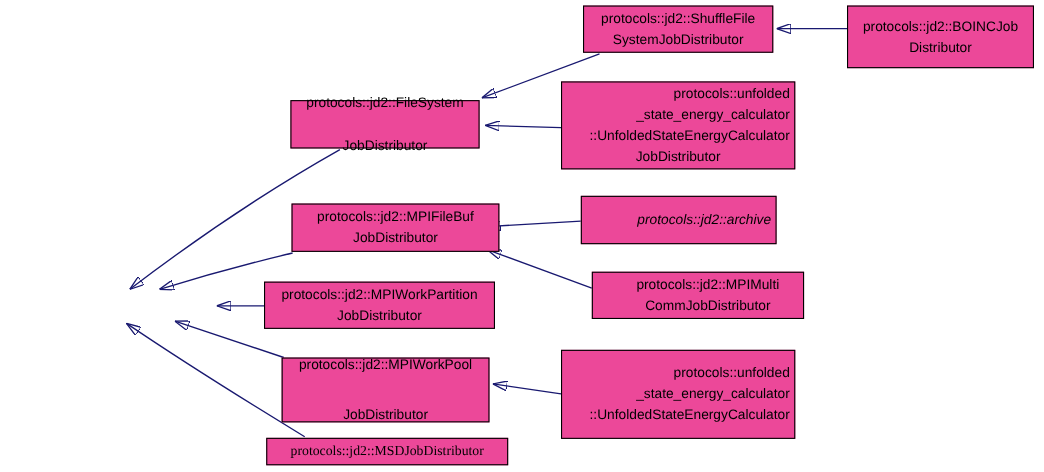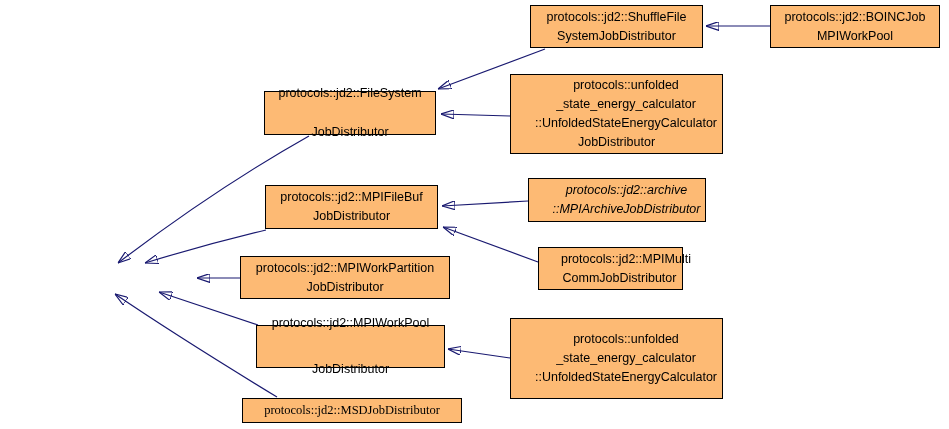--- a/index.html
+++ b/index.html
@@ -19,37 +19,37 @@
   }
   .edges path {
     fill: none;
     stroke: #191970;
     stroke-width: 1.2;
   }
   .node {
     position: absolute;
     z-index: 2;
     box-sizing: border-box;
-    background: #fdba74;
+    background: #ec4899;
     border: 1px solid #000000;
     color: #000000;
     font-size: 12.5px;
     line-height: 19px;
     display: flex;
     flex-direction: column;
     justify-content: center;
     cursor: pointer;
   }
   .node .ln {
     text-align: center;
     white-space: nowrap;
     padding: 0 4px;
   }
   .node .ln.left {
-    text-align: center;
+    text-align: right;
     padding-left: 6px;
     margin-left: 17px;
   }
 </style>
 </head>
 <body>
 
 <div class="canvas">
 
   <svg class="edges" width="949" height="429" viewBox="0 0 949 429" xmlns="http://www.w3.org/2000/svg">
@@ -70,31 +70,31 @@
     <path d="M 277 397 Q 180 338 115 294" marker-end="url(#arrow)"></path>
     <path d="M 510 358 L 448 349" marker-end="url(#arrow)"></path>
   </svg>
 
 
   <div class="node" style="left:264px; top:91px; width:172px; height:44px;gap:20px;">
     <div class="ln">protocols::jd2::FileSystem</div>
     <div class="ln">JobDistributor</div>
   </div>
 
-  <div class="node" style="left:265px; top:185px; width:173px; height:44px;">
+  <div class="node" style="left:265px; top:185px; width:189px; height:44px;">
     <div class="ln">protocols::jd2::MPIFileBuf</div>
     <div class="ln">JobDistributor</div>
   </div>
 
   <div class="node" style="left:240px; top:256px; width:210px; height:43px;">
     <div class="ln">protocols::jd2::MPIWorkPartition</div>
     <div class="ln">JobDistributor</div>
   </div>
 
-  <div class="node" style="left:256px; top:325px; width:189px; height:43px;gap:27px;">
+  <div class="node" style="left:256px; top:325px; width:189px; height:59px;gap:27px;">
     <div class="ln">protocols::jd2::MPIWorkPool</div>
     <div class="ln">JobDistributor</div>
   </div>
 
   <div class="node" style="left:242px; top:398px; width:220px; height:25px;font-family:Liberation Serif, serif;">
     <div class="ln">protocols::jd2::MSDJobDistributor</div>
   </div>
 
   <div class="node" style="left:530px; top:5px; width:173px; height:43px;">
     <div class="ln">protocols::jd2::ShuffleFile</div>
@@ -103,32 +103,31 @@
 
   <div class="node" style="left:510px; top:74px; width:213px; height:80px;">
     <div class="ln left">protocols::unfolded</div>
     <div class="ln left">_state_energy_calculator</div>
     <div class="ln left">::UnfoldedStateEnergyCalculator</div>
     <div class="ln">JobDistributor</div>
   </div>
 
   <div class="node" style="left:528px; top:178px; width:178px; height:44px;font-style:italic;">
     <div class="ln left">protocols::jd2::archive</div>
-    <div class="ln left">::MPIArchiveJobDistributor</div>
   </div>
 
-  <div class="node" style="left:538px; top:247px; width:145px; height:43px;padding-left:18px;">
+  <div class="node" style="left:538px; top:247px; width:193px; height:43px;padding-left:18px;">
     <div class="ln">protocols::jd2::MPIMulti</div>
     <div class="ln">CommJobDistributor</div>
   </div>
 
   <div class="node" style="left:510px; top:318px; width:213px; height:81px;">
     <div class="ln left">protocols::unfolded</div>
     <div class="ln left">_state_energy_calculator</div>
     <div class="ln left">::UnfoldedStateEnergyCalculator</div>
   </div>
 
-  <div class="node" style="left:770px; top:5px; width:170px; height:43px;">
+  <div class="node" style="left:770px; top:5px; width:170px; height:57px;">
     <div class="ln">protocols::jd2::BOINCJob</div>
-    <div class="ln">MPIWorkPool</div>
+    <div class="ln">Distributor</div>
   </div>
 
 </div>
 
 </body></html>

